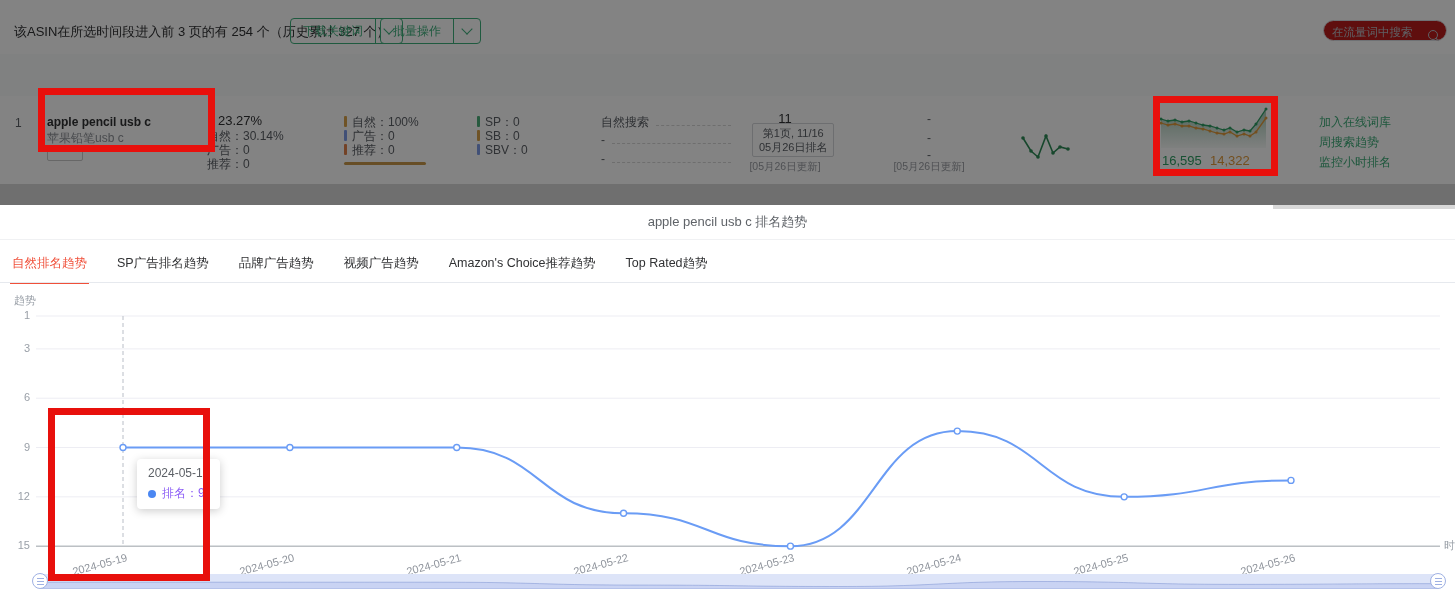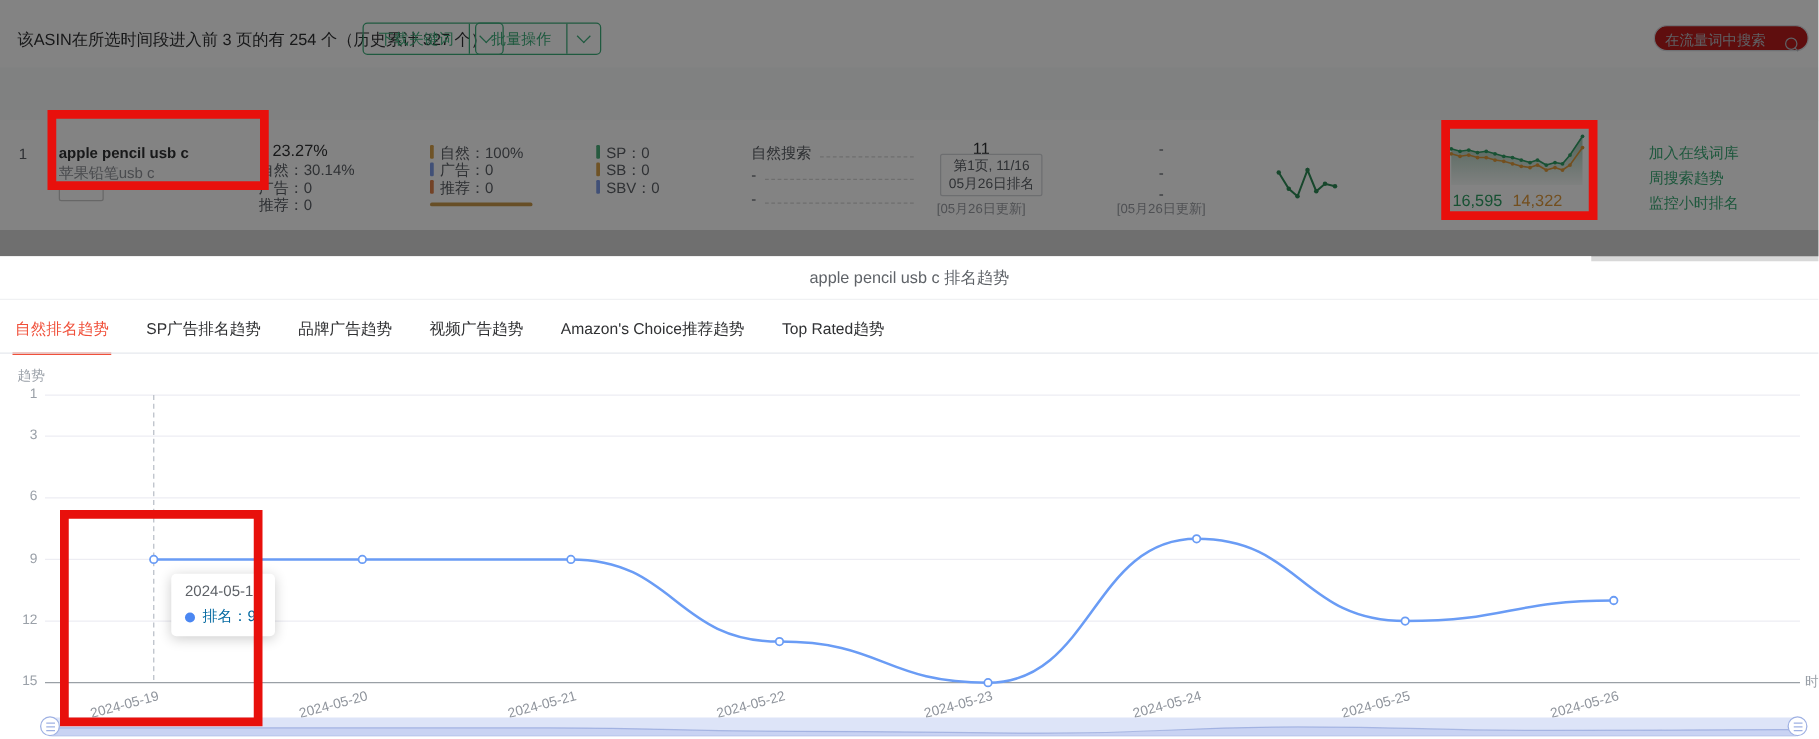--- a/index.html
+++ b/index.html
@@ -51,21 +51,21 @@
   .tabs{position:absolute;left:10px;top:44px;display:flex;gap:26px;font-size:12.5px;color:#303133;}
   .tab{padding:6px 2px 10px 2px;cursor:pointer;white-space:nowrap;}
   .tab.active{color:#f0503a;border-bottom:2px solid #f0503a;}
   .tabs-divider{position:absolute;left:0;top:77px;width:1455px;border-bottom:1px solid #e6e9ee;}
   .y-name{position:absolute;left:14px;top:88px;width:36px;font-size:11px;color:#9aa0a8;}
   .x-name{position:absolute;left:1444px;top:333px;width:11px;overflow:hidden;font-size:11px;color:#9aa0a8;white-space:nowrap;}
   .ytick{position:absolute;left:0;width:30px;text-align:right;font-size:11px;color:#9aa0a8;}
   .xlabel{position:absolute;width:86px;text-align:right;font-size:11px;color:#8f949c;transform:rotate(-15deg);transform-origin:100% 50%;white-space:nowrap;}
   .tooltip{position:absolute;left:137px;top:254px;background:#fff;border-radius:4px;box-shadow:0 2px 10px rgba(0,0,0,0.2);padding:7px 11px;z-index:5;}
   .tooltip .tl1{font-size:12px;color:#5c6066;white-space:nowrap;}
-  .tooltip .tl2{font-size:12px;color:#0369a1;margin-top:5px;display:flex;align-items:center;white-space:nowrap;}
+  .tooltip .tl2{font-size:12px;color:#8b5cf6;margin-top:5px;display:flex;align-items:center;white-space:nowrap;}
   .tooltip .dot{width:8px;height:8px;border-radius:50%;background:#4b87f2;margin-right:6px;}
   .dz-band{position:absolute;left:35px;top:369px;width:1408px;height:15px;background:#dde4f8;border-radius:7px;}
   .dz-handle{position:absolute;width:16px;height:16px;border-radius:50%;background:#fff;border:1px solid #9fb1e3;top:368px;display:flex;flex-direction:column;align-items:center;justify-content:center;gap:2px;box-sizing:border-box;z-index:6;}
   .dz-handle i{display:block;width:7px;height:1px;background:#9fb1e3;}
 
   
   .anno{position:absolute;border:7px solid #e8100c;z-index:60;pointer-events:none;}
 </style>
 </head>
 <body>

